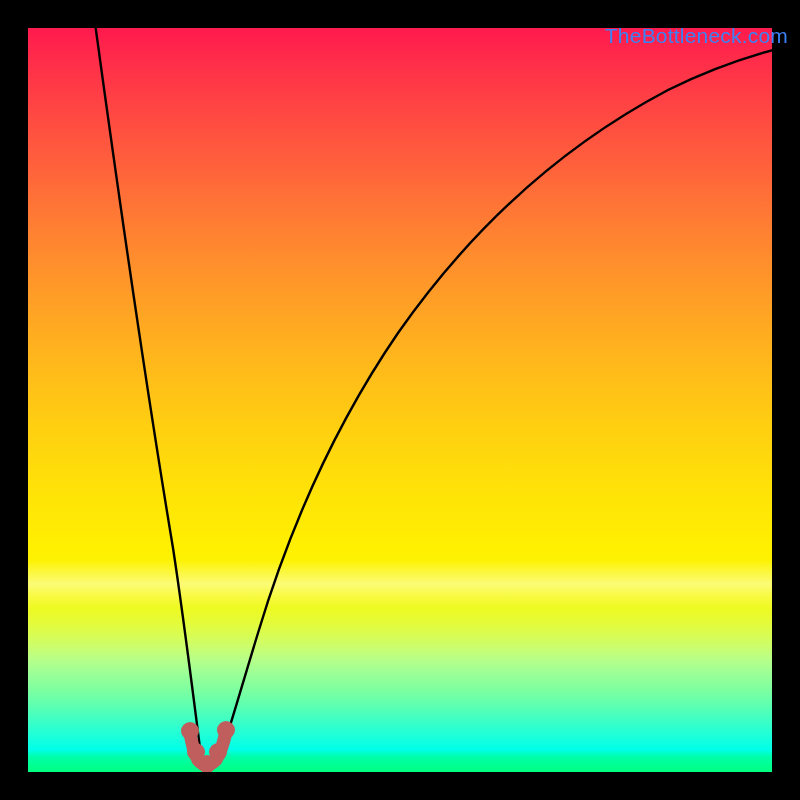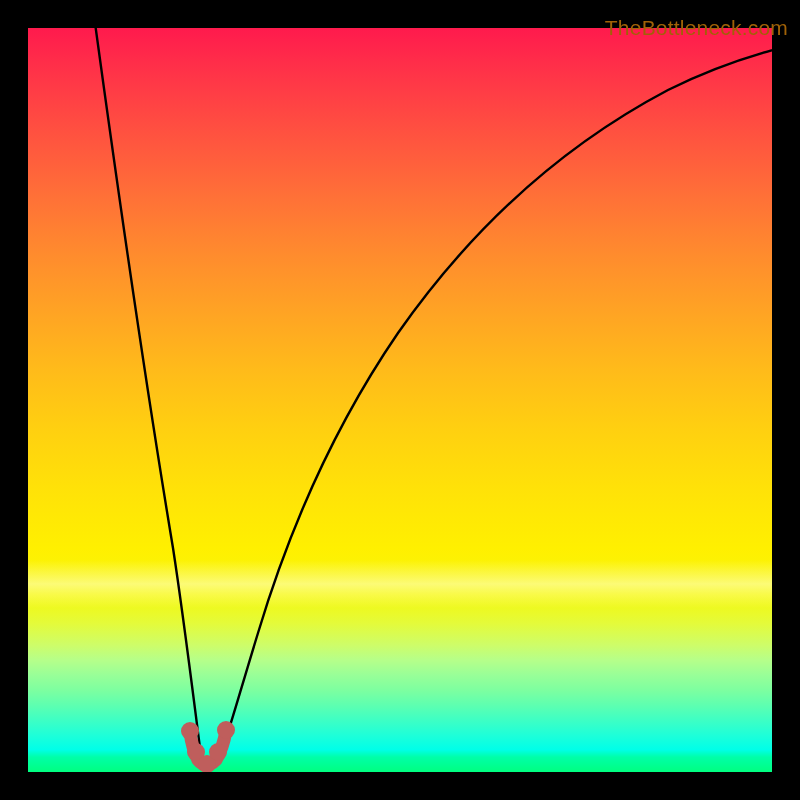--- a/index.html
+++ b/index.html
@@ -50,23 +50,23 @@
     top: 71.5%;
     height: 6.5%;
     background: linear-gradient(to bottom,
       rgba(255,255,200,0.0) 0%,
       rgba(255,255,210,0.55) 50%,
       rgba(255,255,200,0.0) 100%);
     pointer-events: none;
   }
   .watermark {
     position: absolute;
-    top: 16px;
+    top: 24px;
     right: 12px;
-    color: #a16207;
+    color: #3b82f6;
     font-size: 21px;
     font-weight: 500;
     letter-spacing: 0.2px;
     user-select: none;
   }
   .curve {
     position: absolute;
     left: 0;
     top: 0;
     width: 744px;

